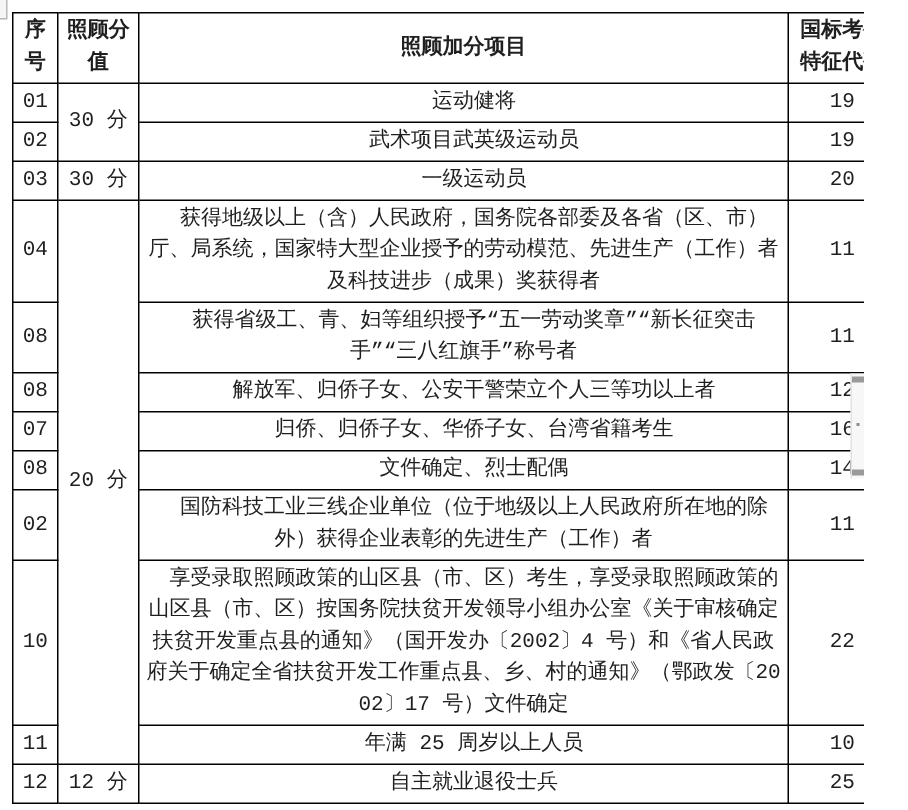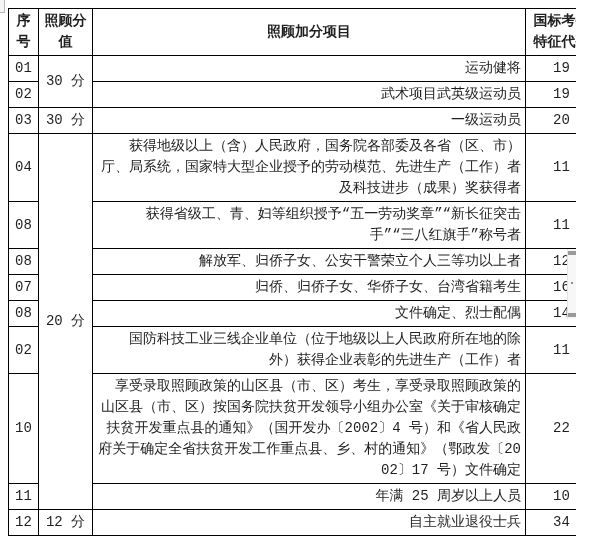--- a/index.html
+++ b/index.html
@@ -40,21 +40,21 @@
     padding: 2px 2px;
   }
   col.c-no   { width: 30px; }
   col.c-score{ width: 54px; }
   col.c-item { width: 433px; }
   col.c-code { width: 72px; }
   td.cell-no, td.cell-score, td.cell-code {
     text-align: center;
   }
   td.cell-item {
-    text-align: right;
+    text-align: center;
     padding-left: 6px;
     padding-right: 6px;
   }
   td.cell-item .item-text {
     display: block;
     text-indent: 1em;
   }
   
   .corner-artifact {
     position: absolute;
@@ -195,21 +195,21 @@
             <span class="item-text">年满 25 周岁以上人员</span>
           </td>
           <td class="cell-code">10</td>
         </tr>
         <tr>
           <td class="cell-no">12</td>
           <td class="cell-score" rowspan="1">12 分</td>
           <td class="cell-item">
             <span class="item-text">自主就业退役士兵</span>
           </td>
-          <td class="cell-code">34</td>
+          <td class="cell-code">25</td>
         </tr>
       </tbody>
   </table>
 
   <div class="scrollbar-fragment">
     <div class="cap-top"></div>
     <div class="grip-dot"></div>
     <div class="cap-bottom"></div>
   </div>
 

